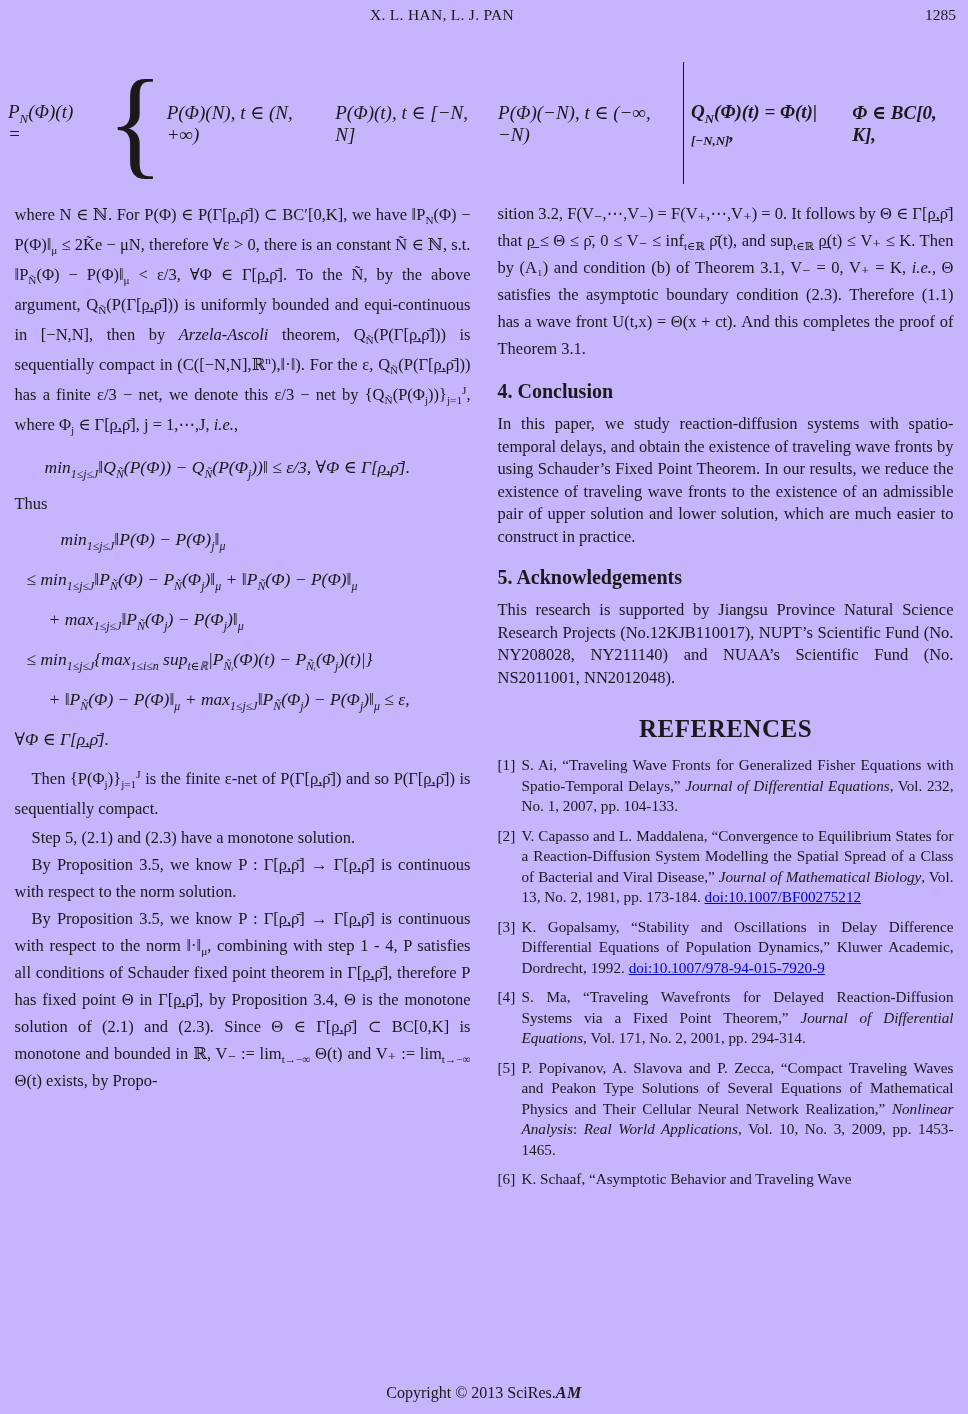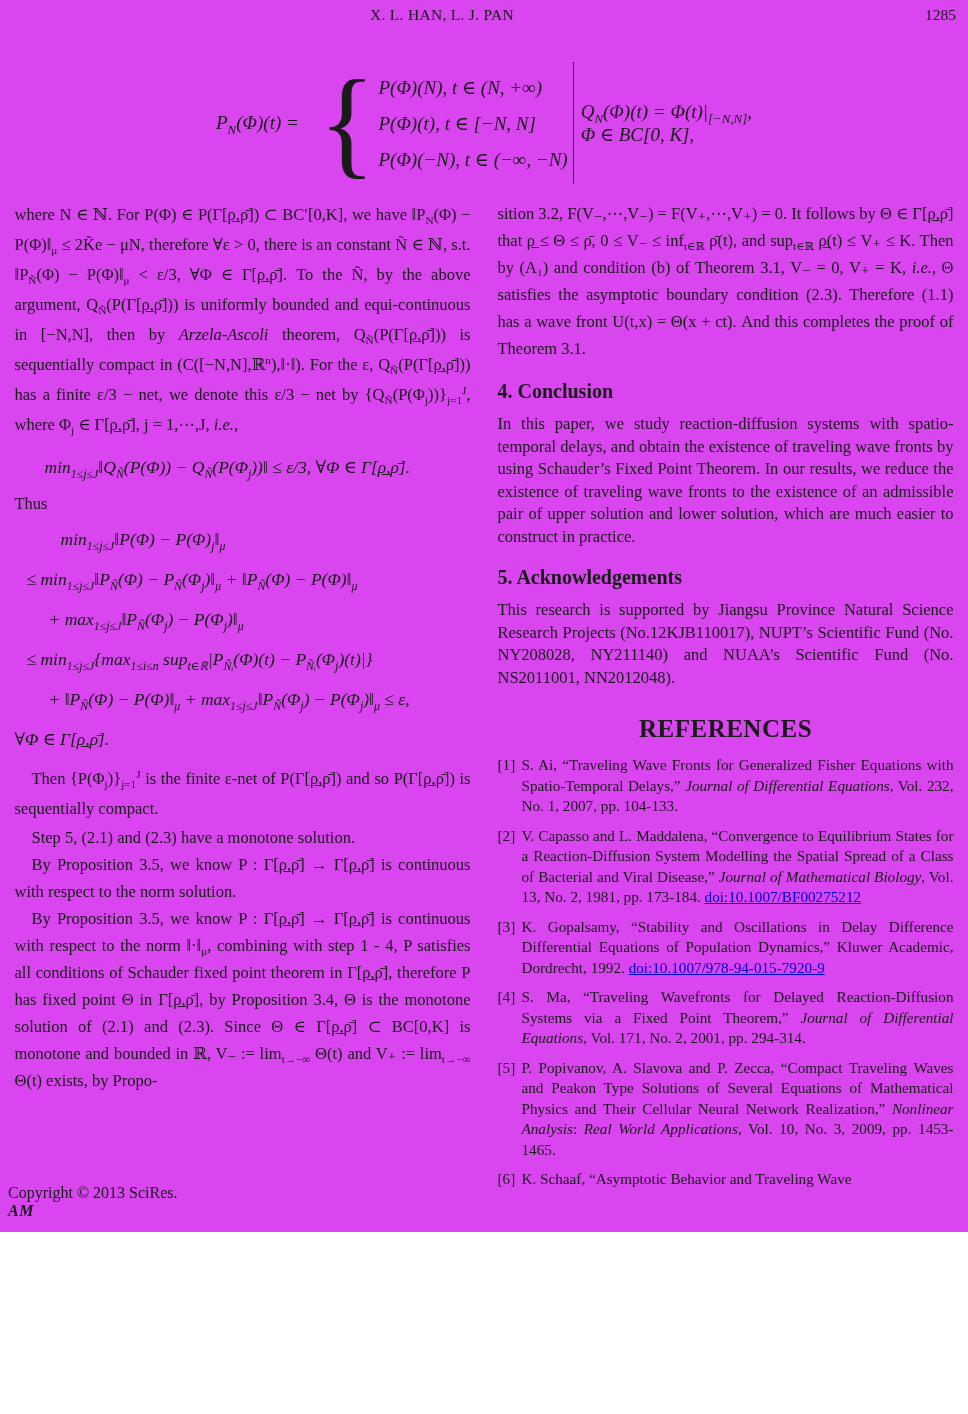--- a/index.html
+++ b/index.html
@@ -1,40 +1,40 @@
 <!DOCTYPE html>
 <html><head>
 <meta charset="utf-8">
 <style>
   html,body{margin:0;padding:0;background:#ffffff;}
   .page{
     position:relative;
-    width:968px;height:1232px;
+    width:968px;height:1414px;
     box-sizing:border-box;
     padding:6px 8px 16px 8px;
-    background:#d946ef;
+    background:#c4b5fd;
     color:#1a1a1a;
     font-family:"Liberation Serif","DejaVu Serif",serif;
     overflow:hidden;
   }
   
   .hdr{position:relative;height:22px;font-size:15.5px;}
   .hdr .running{position:absolute;left:0;right:0;text-align:center;letter-spacing:.3px;transform:translateX(-42px);}
   .hdr .pageno{position:absolute;right:4px;top:0;font-size:15.5px;}
   
   .eq-top{
     margin:34px 0 14px 0;
     display:flex;align-items:center;justify-content:center;
     font-size:19px;font-style:italic;
   }
   .eq-lhs{margin-right:20px;}
   .brace{font-style:normal;font-weight:100;font-size:118px;line-height:1;transform:scaleY(1.02);margin-right:3px;}
-  .cases{display:flex;flex-direction:column;gap:13px;}
+  .cases{display:flex;flex-direction:row;gap:13px;}
   .vline{width:0;border-left:1.5px solid #1a1a1a;height:122px;margin:0 7px 0 5px;}
-  .rhs{display:flex;flex-direction:column;}
+  .rhs{display:flex;flex-direction:row;font-weight:bold;}
   sub{font-size:68%;line-height:0;}
   sup{font-size:68%;line-height:0;}
   
   .cols{display:flex;gap:27px;margin-top:16px;justify-content:center;}
   .col{width:456px;text-align:justify;font-size:16.5px;}
   .col p{margin:0;}
   .math-par{line-height:30px;}
   .body-par{line-height:27px;}
   .tight-par{line-height:22.5px;}
   .indent{text-indent:17px;}
@@ -51,21 +51,21 @@
   .d2 div:nth-child(6){padding-left:0;}
   
   h2.sec{font-size:20px;margin:18px 0 10px 0;font-weight:bold;text-align:left;}
   h2.refs{font-size:25px;margin:26px 0 12px 0;font-weight:bold;text-align:center;letter-spacing:.5px;}
   .ref-list{margin:0;padding:0;list-style:none;font-size:15.2px;line-height:20.5px;}
   .ref-list li{display:flex;margin-bottom:9px;}
   .ref-label{width:24px;flex:0 0 24px;}
   .ref-body{flex:1;text-align:justify;}
   a.doi{color:#0000cc;text-decoration:underline;}
   
-  .ftr{position:absolute;left:8px;right:8px;bottom:12px;display:flex;justify-content:center;font-size:16px;flex-direction:column;}
+  .ftr{position:absolute;left:8px;right:8px;bottom:12px;display:flex;justify-content:center;font-size:16px;}
   .jabbr{font-weight:bold;font-style:italic;letter-spacing:.5px;}
 </style>
 </head>
 <body>
 
 <div class="page">
 
   <div class="hdr">
     <div class="running">X. L. HAN, L. J. PAN</div>
     <div class="pageno">1285</div>

